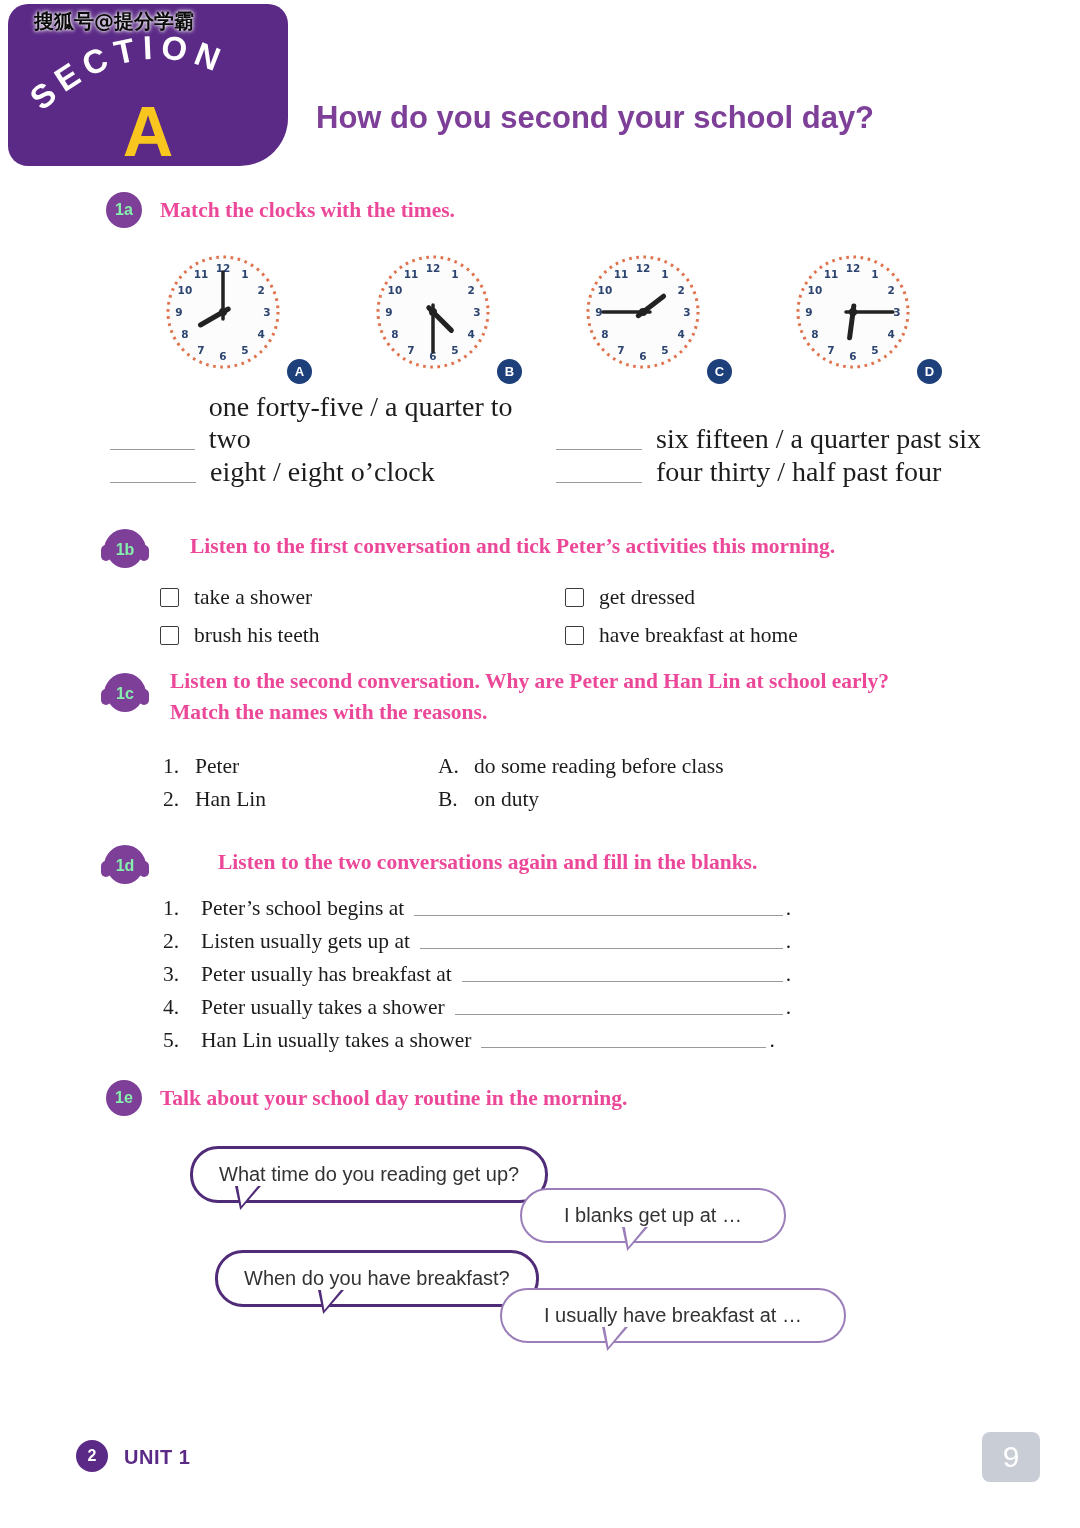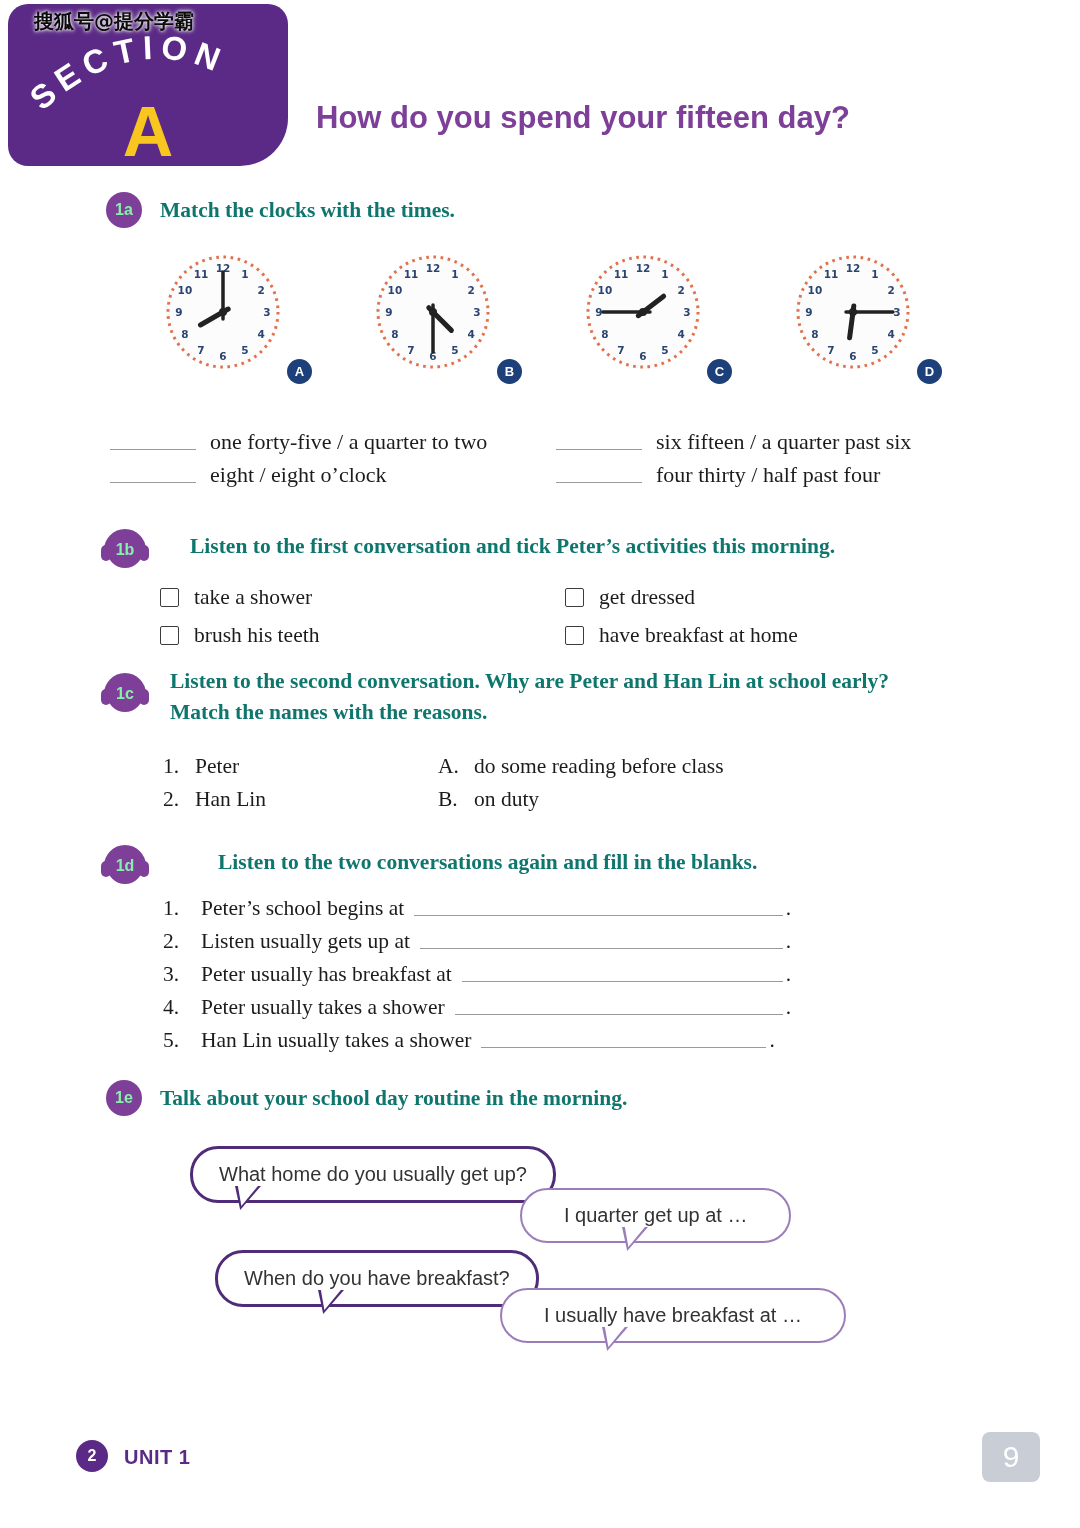--- a/index.html
+++ b/index.html
@@ -19,35 +19,35 @@
     font:bold 31px "Liberation Sans",sans-serif;color:#7d3f98;}
 
   
   .ex-head{position:absolute;display:flex;align-items:center;}
   .badge{width:36px;height:36px;border-radius:50%;background:#7d3f98;
     display:flex;align-items:center;justify-content:center;
     font:bold 16px "Liberation Sans",sans-serif;color:#86efac;flex:0 0 auto;}
   .badge-wrap{position:relative;width:54px;height:48px;flex:0 0 auto;}
   .badge-wrap .hp-svg{position:absolute;left:0;top:0;}
   .badge-wrap .badge{position:absolute;left:9px;top:10px;}
-  .instr{font:bold 21.5px "Liberation Serif",serif;color:#0f766e;margin-left:18px;line-height:31px;}
+  .instr{font:bold 21.5px "Liberation Serif",serif;color:#ec4899;margin-left:18px;line-height:31px;}
   .instr.wrap{white-space:normal;}
 
   
   .clock-grid{position:absolute;left:118px;top:252px;display:grid;
     grid-template-columns:repeat(4,210px);}
   .clock-cell{position:relative;height:134px;display:flex;justify-content:center;}
   .clock-label{position:absolute;right:16px;bottom:2px;width:25px;height:25px;border-radius:50%;
     background:#1d3f7a;color:#fff;display:flex;align-items:center;justify-content:center;
     font:bold 13px "Liberation Sans",sans-serif;}
 
   
   .times-grid{position:absolute;left:110px;top:422px;display:grid;
     grid-template-columns:446px auto;grid-auto-rows:33px;}
-  .time-row{display:flex;align-items:flex-end;font-size:22px;}
+  .time-row{display:flex;align-items:flex-end;font-size:28px;}
   .time-blank{width:86px;border-bottom:1.6px solid #9a9a9a;margin:0 14px 5px 0;height:1px;}
 
   
   .cb-grid{position:absolute;left:160px;top:578px;display:grid;
     grid-template-columns:405px auto;grid-auto-rows:38px;}
   .cb-row{display:flex;align-items:center;font-size:21.5px;}
   .checkbox{width:17px;height:17px;border:1.6px solid #3c3c3c;border-radius:2px;
     margin-right:15px;flex:0 0 auto;}
 
   
@@ -95,21 +95,21 @@
       <defs>
           <path id="arc" d="M 30 112 Q 139 6 252 96" fill="none"></path>
         </defs>
       <text font-family="Liberation Sans, sans-serif" font-size="33" font-weight="bold" fill="#ffffff" letter-spacing="7">
         <textPath href="#arc" startOffset="6">SECTION</textPath>
       </text>
     </svg>
     <div class="section-letter">A</div>
   </div>
   <div class="watermark">搜狐号@提分学霸</div>
-  <div class="page-title">How do you spend your fifteen day?</div>
+  <div class="page-title">How do you second your school day?</div>
 
   <div class="ex-head" style="left:106px;top:192px;">
     <div class="badge">1a</div>
     <div class="instr">Match the clocks with the times.</div>
   </div>
 
   <div class="clock-grid">
     <div class="clock-cell">
       <svg class="clock-svg" width="120" height="120" viewBox="0 0 120 120">
           <circle cx="60" cy="60" r="57" fill="#fcfcfc"></circle>
@@ -325,24 +325,24 @@
       <span>.</span>
     </div>
   </div>
 
   <div class="ex-head" style="left:106px;top:1080px;">
     <div class="badge">1e</div>
     <div class="instr">Talk about your school day routine in the morning.</div>
   </div>
 
   <div class="bubble dark tail-l" style="left:190px;top:1146px;">
-    <span>What home do you usually get up?</span>
+    <span>What time do you reading get up?</span>
   </div>
   <div class="bubble light tail-m" style="left:520px;top:1188px;">
-    <span>I quarter get up at …</span>
+    <span>I blanks get up at …</span>
   </div>
   <div class="bubble dark tail-m" style="left:215px;top:1250px;">
     <span>When do you have breakfast?</span>
   </div>
   <div class="bubble light tail-m" style="left:500px;top:1288px;">
     <span>I usually have breakfast at …</span>
   </div>
 
   <div class="unit-badge">2</div>
   <div class="unit-label">UNIT 1</div>

